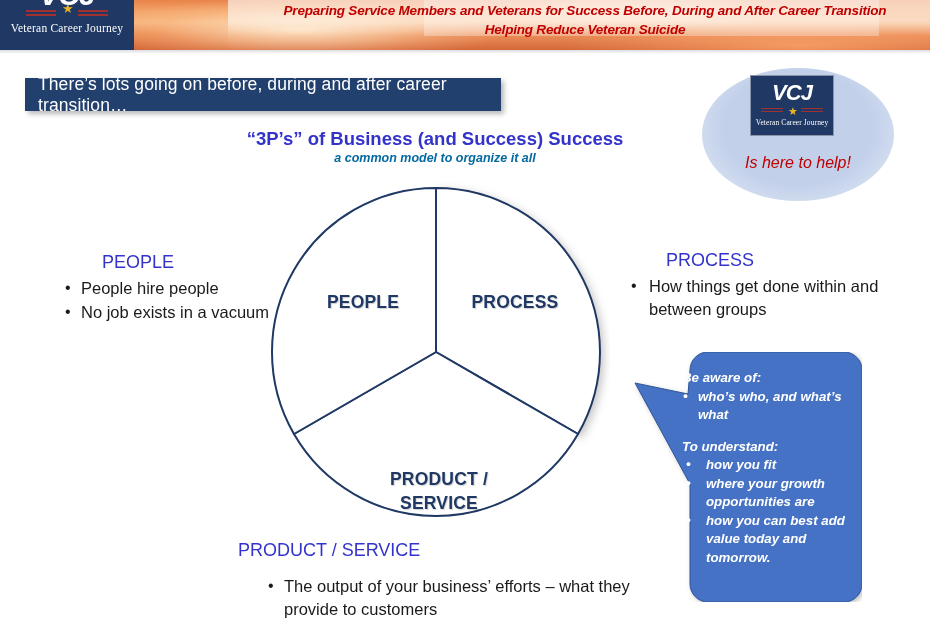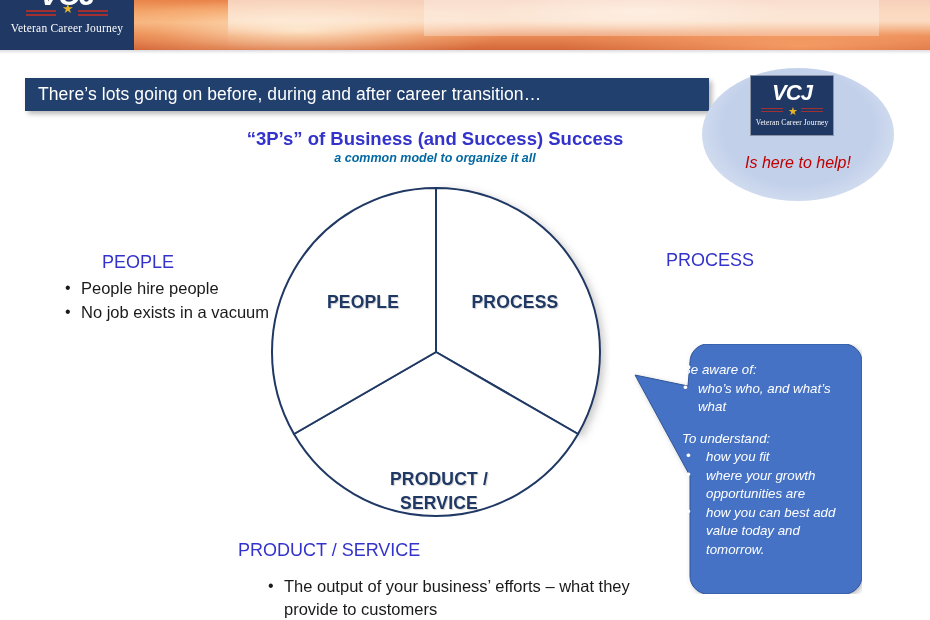--- a/index.html
+++ b/index.html
@@ -116,21 +116,21 @@
     position: absolute;
     left: 0; top: 50px;
     width: 930px; height: 4px;
     background: linear-gradient(180deg, rgba(180,180,190,0.45) 0%, rgba(255,255,255,0) 100%);
   }
 
   
   #title-bar {
     position: absolute;
     left: 25px; top: 78px;
-    width: 684px; height: 33px;
+    width: 476px; height: 33px;
     background: #22406e;
     box-shadow: 3px 3px 5px rgba(0,0,0,0.28);
     display: flex;
     align-items: center;
   }
   #title-bar-text {
     color: #ffffff;
     font-size: 17.5px;
     padding-left: 13px;
     letter-spacing: 0.1px;
@@ -308,22 +308,22 @@
   #product-block .block-heading {
     display: block;
     text-align: left;
     margin-bottom: 14px;
   }
   #product-block .block-list { padding-left: 24px; }
 
   
   #callout {
     position: absolute;
-    left: 630px; top: 344px;
-    width: 232px; height: 234px;
+    left: 630px; top: 352px;
+    width: 232px; height: 234px; font-weight: bold;
   }
   #callout-svg { display: block; position:absolute; left:0; top:0; }
   #callout-text {
     position: absolute;
     left: 52px; top: 17px;
     width: 172px;
     color: #ffffff;
     font-style: italic;
     font-size: 13.3px;
     line-height: 18.5px;
@@ -348,20 +348,24 @@
   #callout-text .c-gap { display:block; height: 13px; }
 </style>
 </head>
 <body>
 
 <div id="header-banner">
   <div id="header-sky"></div>
   <div id="header-overlay"></div>
   <div id="header-overlay-box"></div>
 
+  <div id="header-tagline">
+    <span>Preparing Service Members and Veterans for Success Before, During and After Career Transition</span>
+    <span class="line2">Helping Reduce Veteran Suicide</span>
+  </div>
 
   <div id="header-logo-block">
     <div id="logo-vcj-top">VCJ</div>
     <div class="logo-rules">
       <i class="r1"></i>
         <i class="r2"></i>
         <i class="r3"></i>
         <i class="r4"></i>
     </div>
     <div class="logo-star">★</div>
@@ -417,20 +421,23 @@
 <div id="people-block">
   <span class="block-heading">PEOPLE</span>
   <ul class="block-list">
     <li>People hire people</li>
     <li>No job exists in a vacuum</li>
   </ul>
 </div>
 
 <div id="process-block">
   <span class="block-heading">PROCESS</span>
+  <ul class="block-list">
+    <li>How things get done within and between groups</li>
+  </ul>
 </div>
 
 <div id="product-block">
   <span class="block-heading">PRODUCT / SERVICE</span>
   <ul class="block-list">
     <li>The output of your business’ efforts – what they provide to customers</li>
   </ul>
 </div>
 
 <div id="callout">

